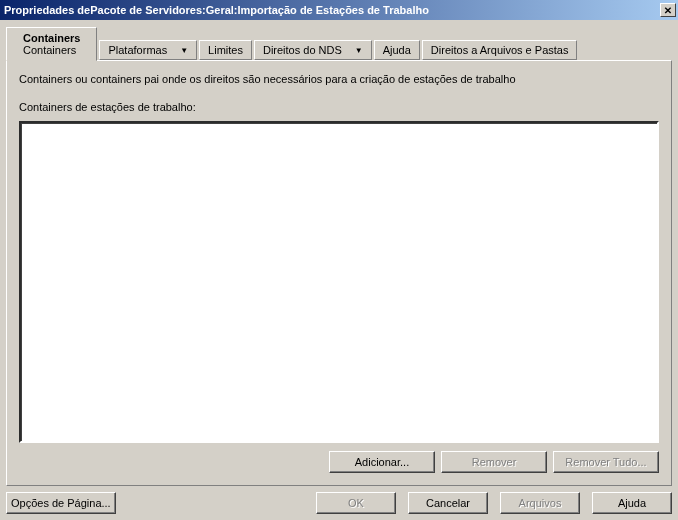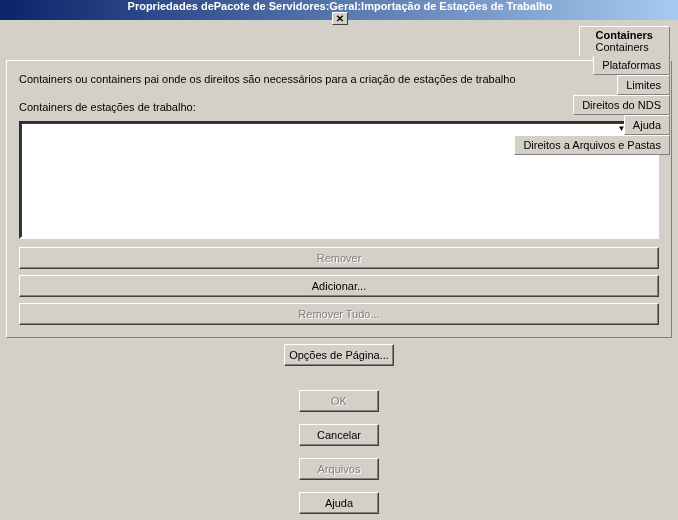--- a/index.html
+++ b/index.html
@@ -1,15 +1,15 @@
 <!DOCTYPE html>
 <html><head>
   <meta charset="utf-8">
   <style>
-    * { box-sizing: border-box; margin: 0; padding: 0; flex-direction: column; }
+    * { box-sizing: border-box; margin: 0; padding: 0; }
     body {
       font-family: Tahoma, Arial, sans-serif;
       font-size: 11px;
       background: #d4d0c8;
       width: 678px;
       height: 520px;
       overflow: hidden;
     }
     .titlebar {
       background: linear-gradient(to right, #0a246a, #a6caf0);
@@ -176,22 +176,22 @@
     <div class="tab">
       <span>Direitos a Arquivos e Pastas</span>
     </div>
   </div>
 
   <div class="tab-panel">
     <div class="desc-text">Containers ou containers pai onde os direitos são necessários para a criação de estações de trabalho</div>
     <div class="list-label">Containers de estações de trabalho:</div>
     <div class="listbox"></div>
     <div class="panel-buttons">
+      <button class="btn wide">Adicionar...</button>
       <button class="btn wide disabled">Remover</button>
-      <button class="btn wide">Adicionar...</button>
       <button class="btn wide disabled">Remover Tudo...</button>
     </div>
   </div>
 
   <div class="bottom-row">
     <button class="btn wide">Opções de Página...</button>
     <div class="spacer"></div>
     <button class="btn disabled">OK</button>
     <button class="btn">Cancelar</button>
     <button class="btn disabled">Arquivos</button>

